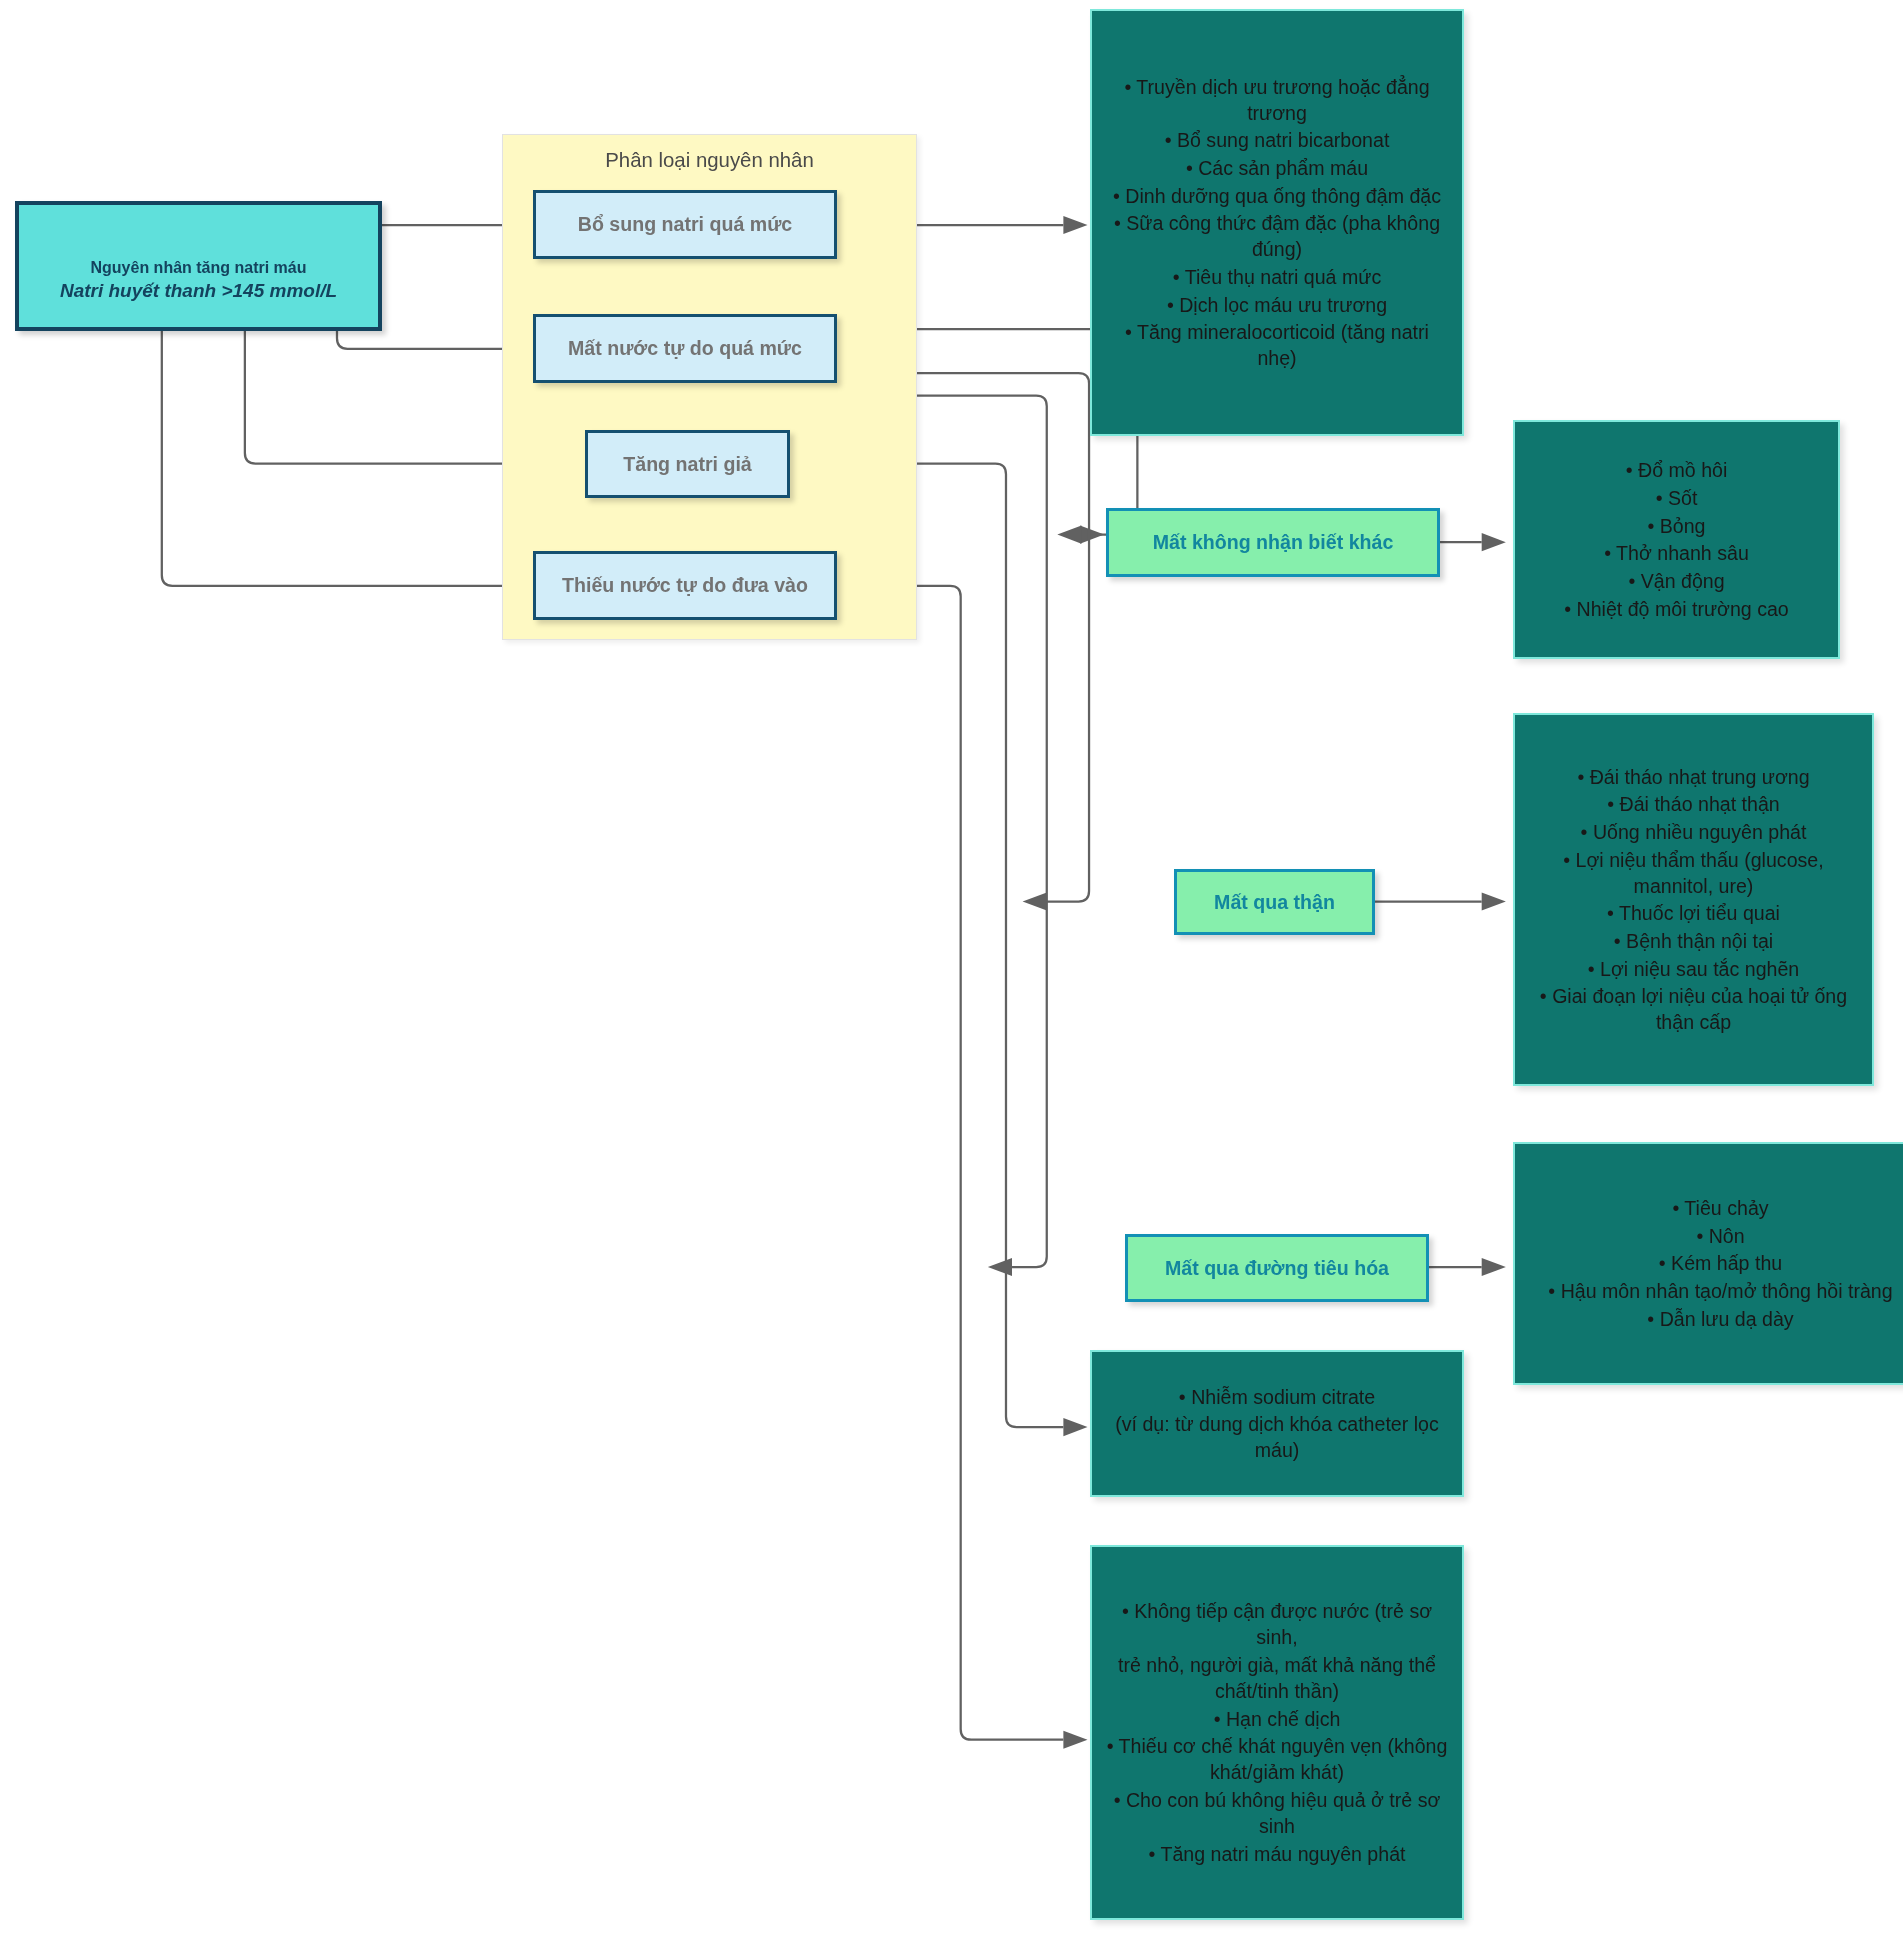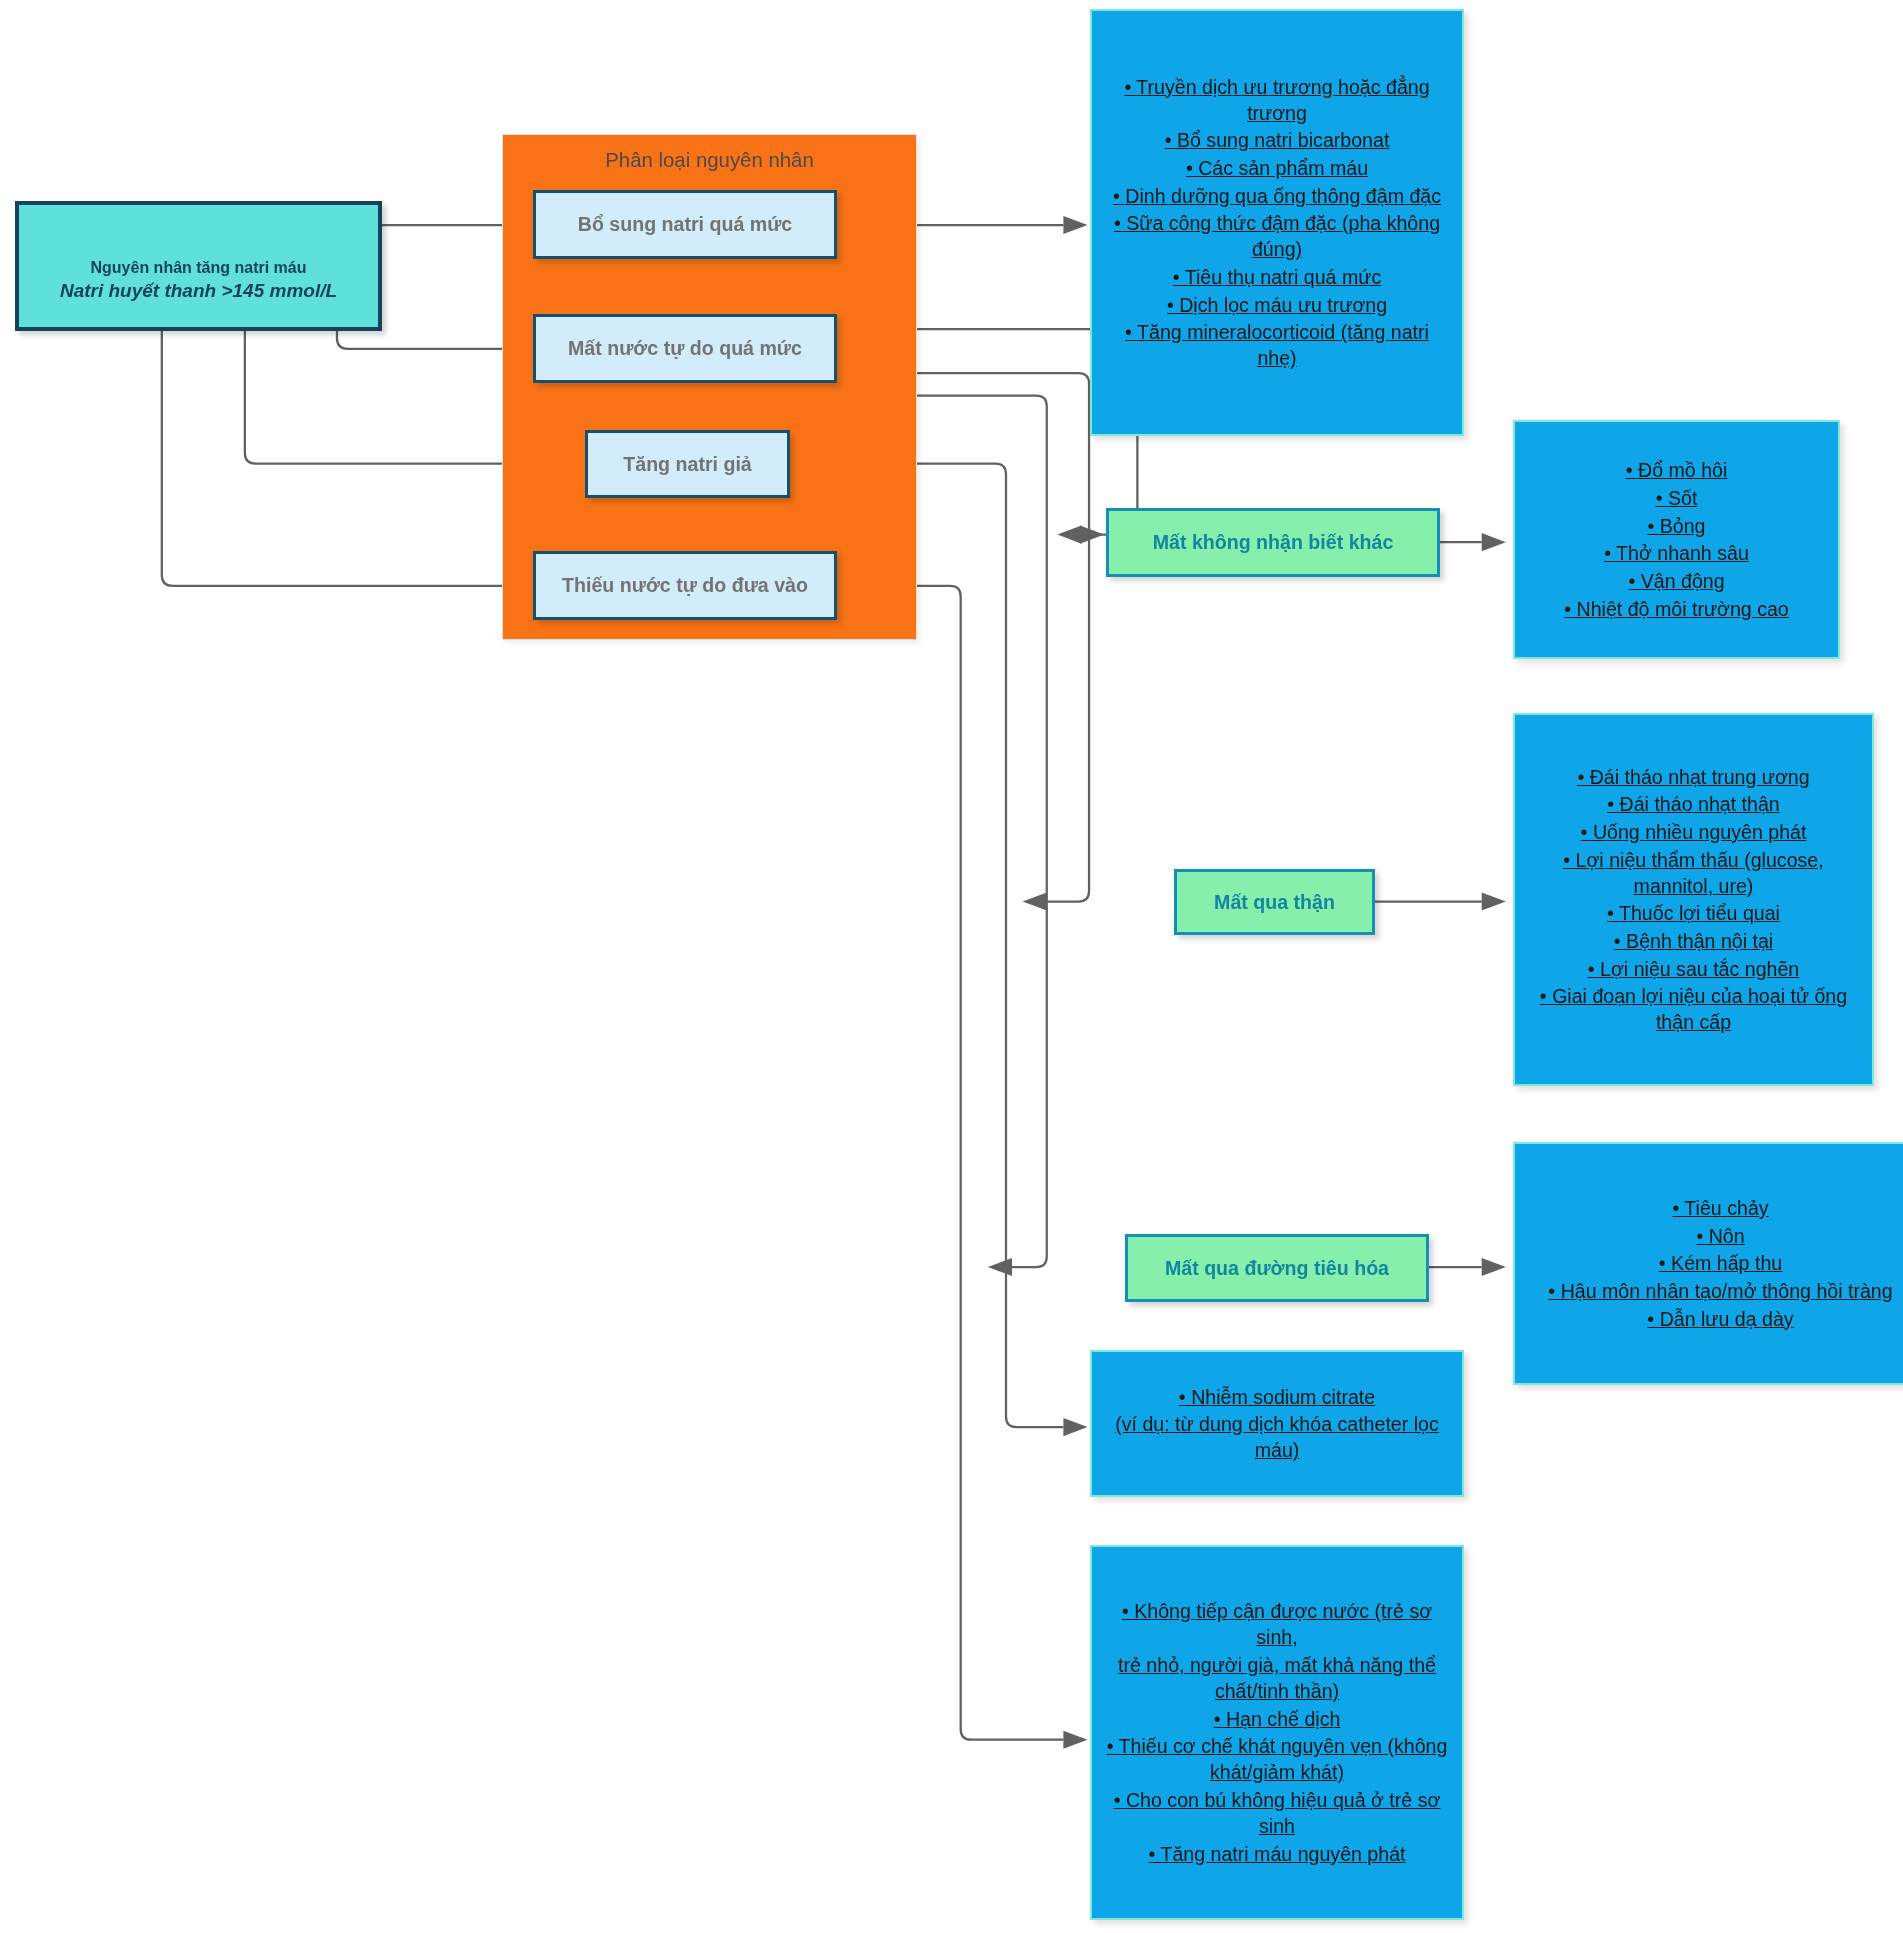--- a/index.html
+++ b/index.html
@@ -16,21 +16,21 @@
     color:#14435E;
     display:flex;align-items:center;justify-content:center;
     text-align:center;line-height:1.35;
     box-shadow:3.8px 3.8px 5.3px rgba(0,0,0,0.18);
   }
   .root-node .l1{font-weight:bold;font-size:16px;display:block;margin-top:29px;}
   .root-node .l2{font-weight:bold;font-style:italic;font-size:19px;display:block;}
 
   
   .group-box{
-    background:#f97316;
+    background:#fef9c3;
     border:1.5px solid #E2E2E2;
     box-shadow:3px 3px 5.3px rgba(0,0,0,0.07);
   }
   .group-title{
     font-size:20.4px;color:#4A4A4A;text-align:center;width:100%;
   }
 
   
   .cat-node{
     background:#D2EDF9;
@@ -46,27 +46,26 @@
     background:#86efac;
     border:3px solid #1390B5;
     color:#12869F;
     font-weight:bold;font-size:19.6px;
     display:flex;align-items:center;justify-content:center;text-align:center;
     box-shadow:3.8px 3.8px 5.3px rgba(0,0,0,0.17);
   }
 
   
   .panel{
-    background:#0ea5e9;
+    background:#0f766e;
     border:2.3px solid #7EE8DB;
     color:#181818;
     font-size:19.6px;line-height:1.33;
     display:flex;align-items:center;justify-content:flex-end;
     box-shadow:3.8px 3.8px 6px rgba(0,0,0,0.12);
-    text-decoration:underline;
   }
   .panel ul{list-style:none;margin:0;padding:0 13.6px;width:100%;text-align:center;}
   .panel li{margin:0;padding:0.8px 0;}
 
   
   #wires{position:absolute;left:0;top:0;width:1904px;height:1933px;pointer-events:none;}
   #wires path{fill:none;stroke:#616161;stroke-width:3;}
   #wires polygon{fill:#616161;}
 </style>
 </head>

